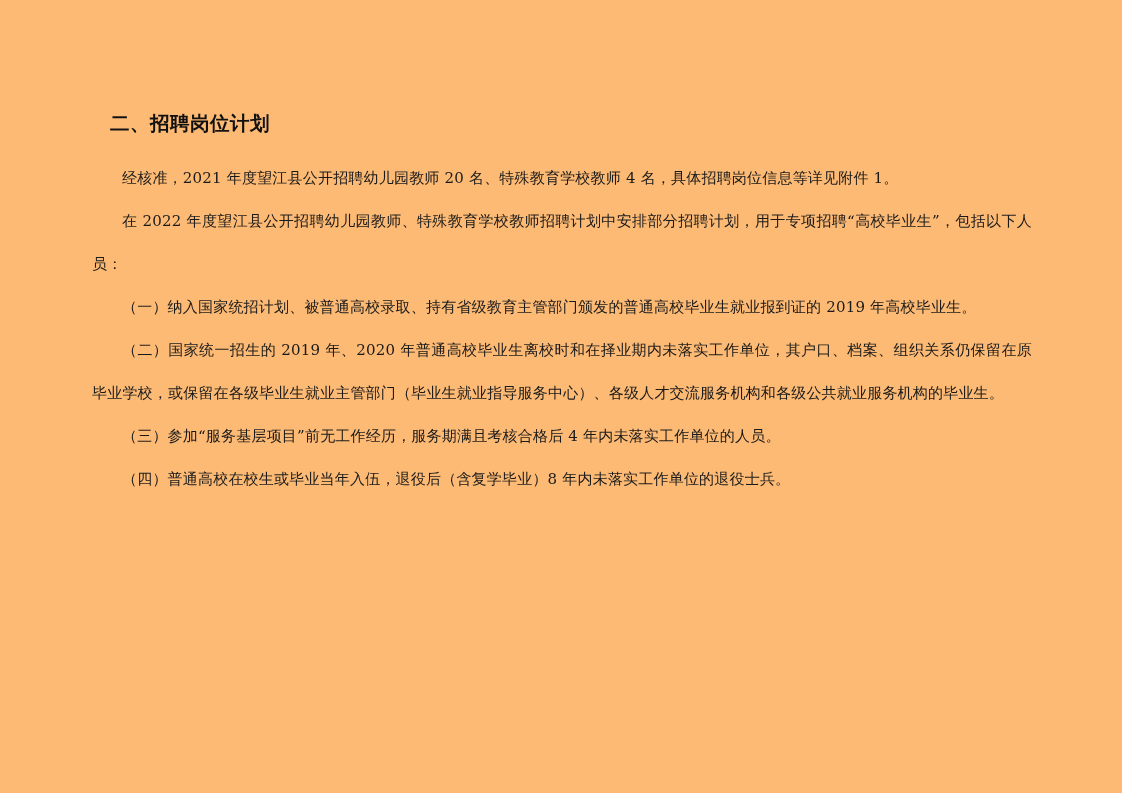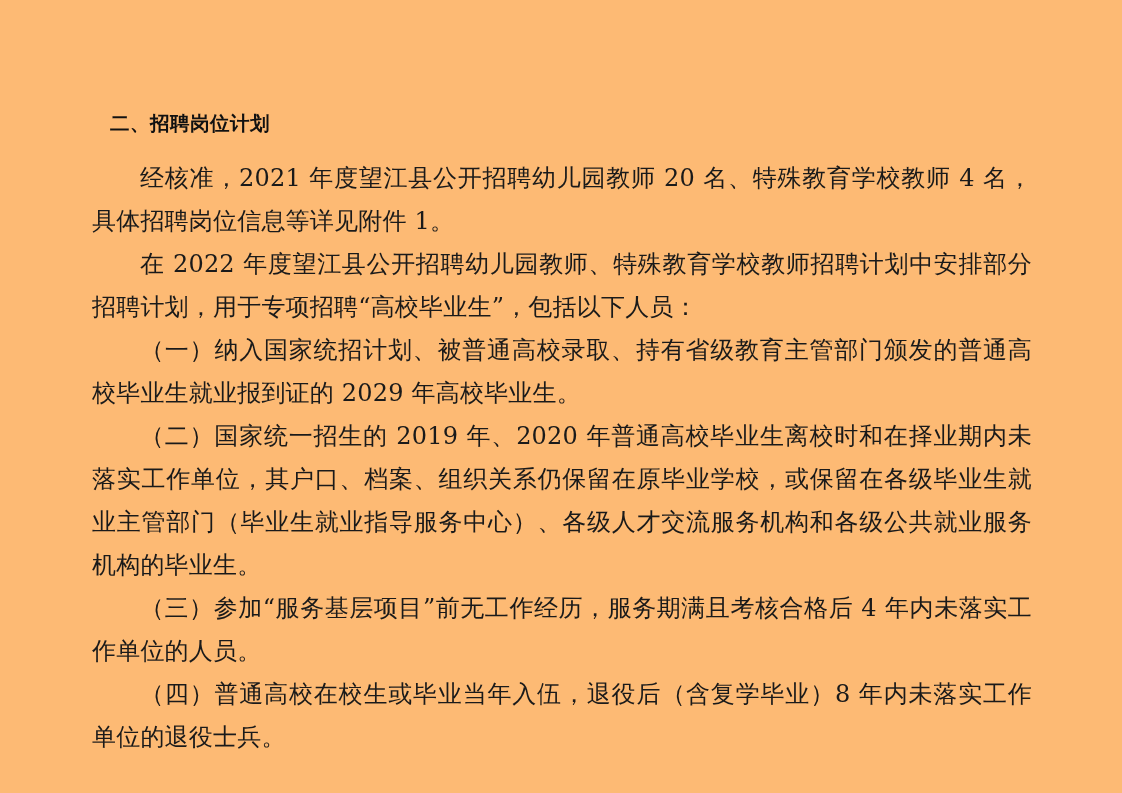--- a/index.html
+++ b/index.html
@@ -29,21 +29,21 @@
   }
   .section-heading {
     font-size: 19.5px;
     font-weight: bold;
     letter-spacing: 0.5px;
     margin: 0 0 20px 0;
     padding-left: 18px;
     color: #111111;
   }
   p.para {
-    font-size: 24px;
+    font-size: 15px;
     line-height: 43px;
     margin: 0;
     text-align: justify;
     text-justify: inter-ideograph;
     text-indent: 2em;
     letter-spacing: 0.2px;
     color: #1a1a1a;
   }
   p.para.nogap {
     margin-top: 0;
@@ -54,21 +54,21 @@
 
 <div class="page">
   <div class="content">
 
     <h2 class="section-heading">二、招聘岗位计划</h2>
 
     <p class="para">经核准，2021 年度望江县公开招聘幼儿园教师 20 名、特殊教育学校教师 4 名，具体招聘岗位信息等详见附件 1。</p>
 
     <p class="para nogap">在 2022 年度望江县公开招聘幼儿园教师、特殊教育学校教师招聘计划中安排部分招聘计划，用于专项招聘“高校毕业生”，包括以下人员：</p>
 
-    <p class="para nogap">（一）纳入国家统招计划、被普通高校录取、持有省级教育主管部门颁发的普通高校毕业生就业报到证的 2029 年高校毕业生。</p>
+    <p class="para nogap">（一）纳入国家统招计划、被普通高校录取、持有省级教育主管部门颁发的普通高校毕业生就业报到证的 2019 年高校毕业生。</p>
 
     <p class="para nogap">（二）国家统一招生的 2019 年、2020 年普通高校毕业生离校时和在择业期内未落实工作单位，其户口、档案、组织关系仍保留在原毕业学校，或保留在各级毕业生就业主管部门（毕业生就业指导服务中心）、各级人才交流服务机构和各级公共就业服务机构的毕业生。</p>
 
     <p class="para nogap">（三）参加“服务基层项目”前无工作经历，服务期满且考核合格后 4 年内未落实工作单位的人员。</p>
 
     <p class="para nogap">（四）普通高校在校生或毕业当年入伍，退役后（含复学毕业）8 年内未落实工作单位的退役士兵。</p>
 
   </div>
 </div>
 

